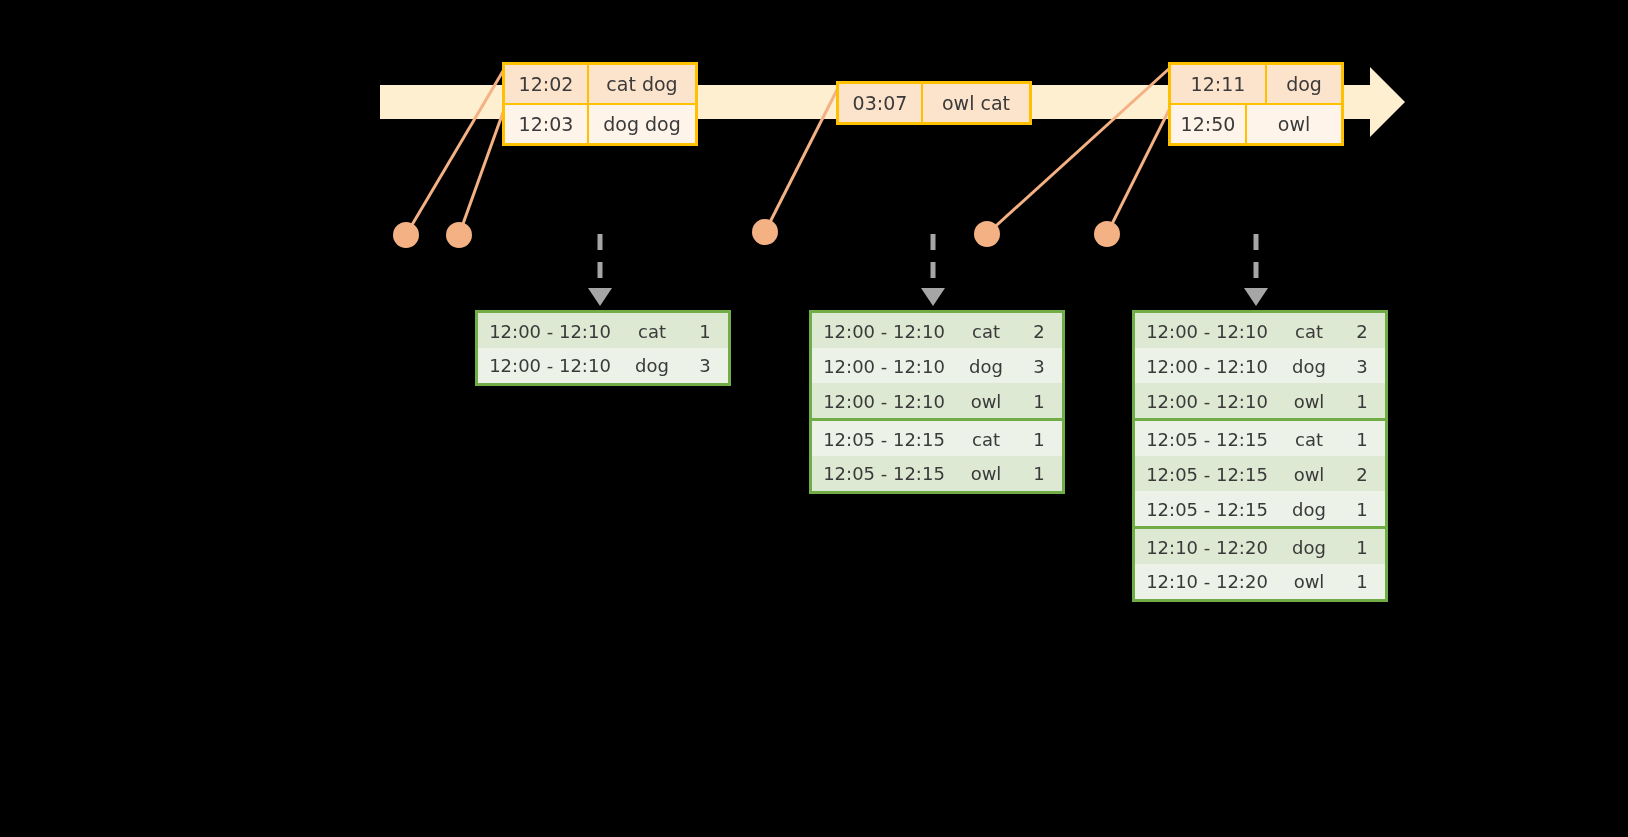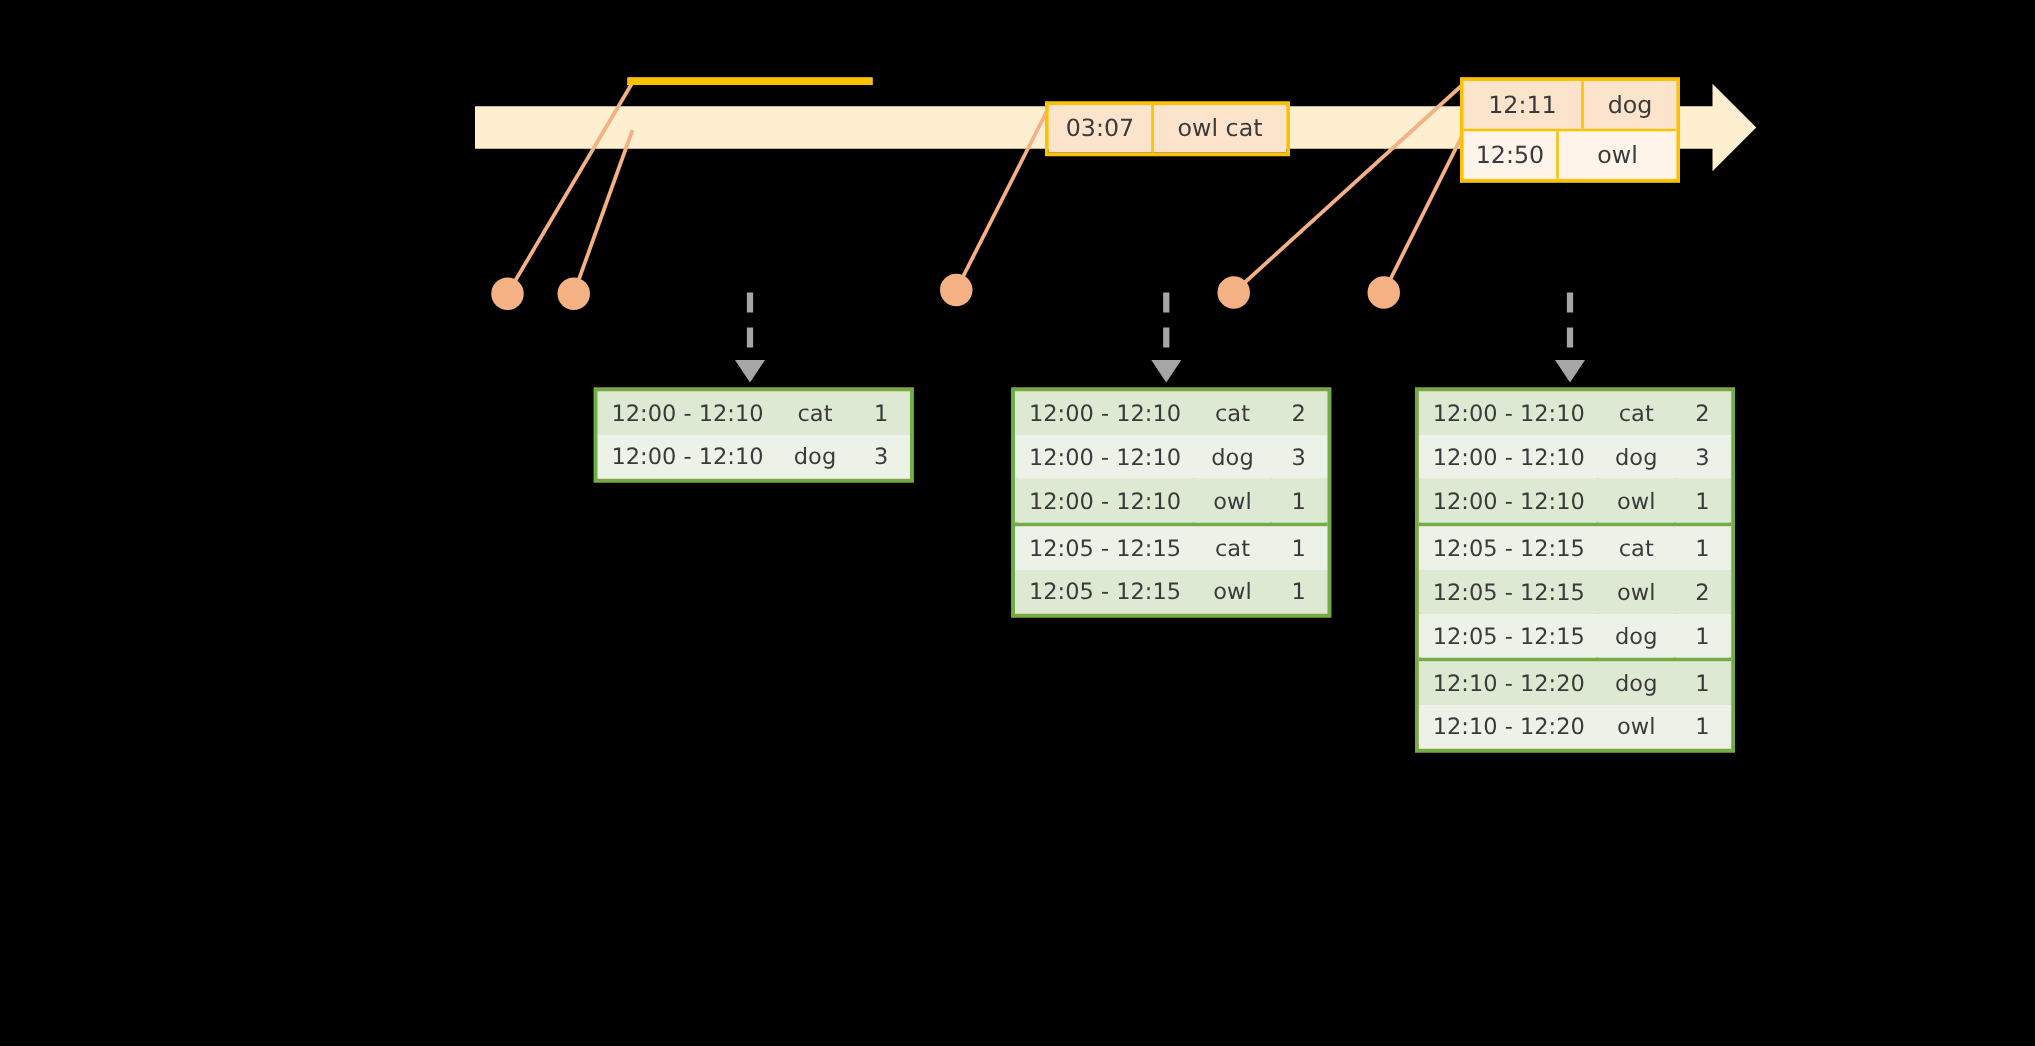--- a/index.html
+++ b/index.html
@@ -63,21 +63,21 @@
     color: #3a3a3a;
     box-sizing: border-box;
     white-space: nowrap;
     padding: 0 14px;
   }
   
   .result-table {
     position: absolute;
     border: 3px solid #70AD47;
     box-sizing: border-box;
-    background: #f97316;
+    background: #14532d;
     display: flex;
     flex-direction: column;
   }
   .res-row {
     display: flex;
     flex-direction: row;
     height: 35px;
   }
   .res-row.shade-a { background: #DDE9D2; }
   .res-row.shade-b { background: #EDF2E8; }
@@ -123,20 +123,28 @@
         <path d="M 588 288 L 600 306 L 612 288 Z" fill="#A6A6A6"></path>
         <line x1="933" y1="234" x2="933" y2="292" stroke="#A6A6A6" stroke-width="5" stroke-dasharray="16 12"></line>
         <path d="M 921 288 L 933 306 L 945 288 Z" fill="#A6A6A6"></path>
         <line x1="1256" y1="234" x2="1256" y2="292" stroke="#A6A6A6" stroke-width="5" stroke-dasharray="16 12"></line>
         <path d="M 1244 288 L 1256 306 L 1268 288 Z" fill="#A6A6A6"></path>
       </g>
   </svg>
 
   <div id="boxes-layer">
       <div class="event-box" style="left: 502px; top: 62px; width: 196px;">
+        <div class="event-row shade-a">
+          <div class="event-time" style="width: 84px;">12:02</div>
+          <div class="event-text">cat dog</div>
+        </div>
+        <div class="event-row shade-b">
+          <div class="event-time" style="width: 84px;">12:03</div>
+          <div class="event-text">dog dog</div>
+        </div>
       </div>
       <div class="event-box" style="left: 836px; top: 81px; width: 196px;">
         <div class="event-row shade-a">
           <div class="event-time" style="width: 84px;">03:07</div>
           <div class="event-text">owl cat</div>
         </div>
       </div>
       <div class="event-box" style="left: 1168px; top: 62px; width: 176px;">
         <div class="event-row shade-a">
           <div class="event-time" style="width: 96px;">12:11</div>

